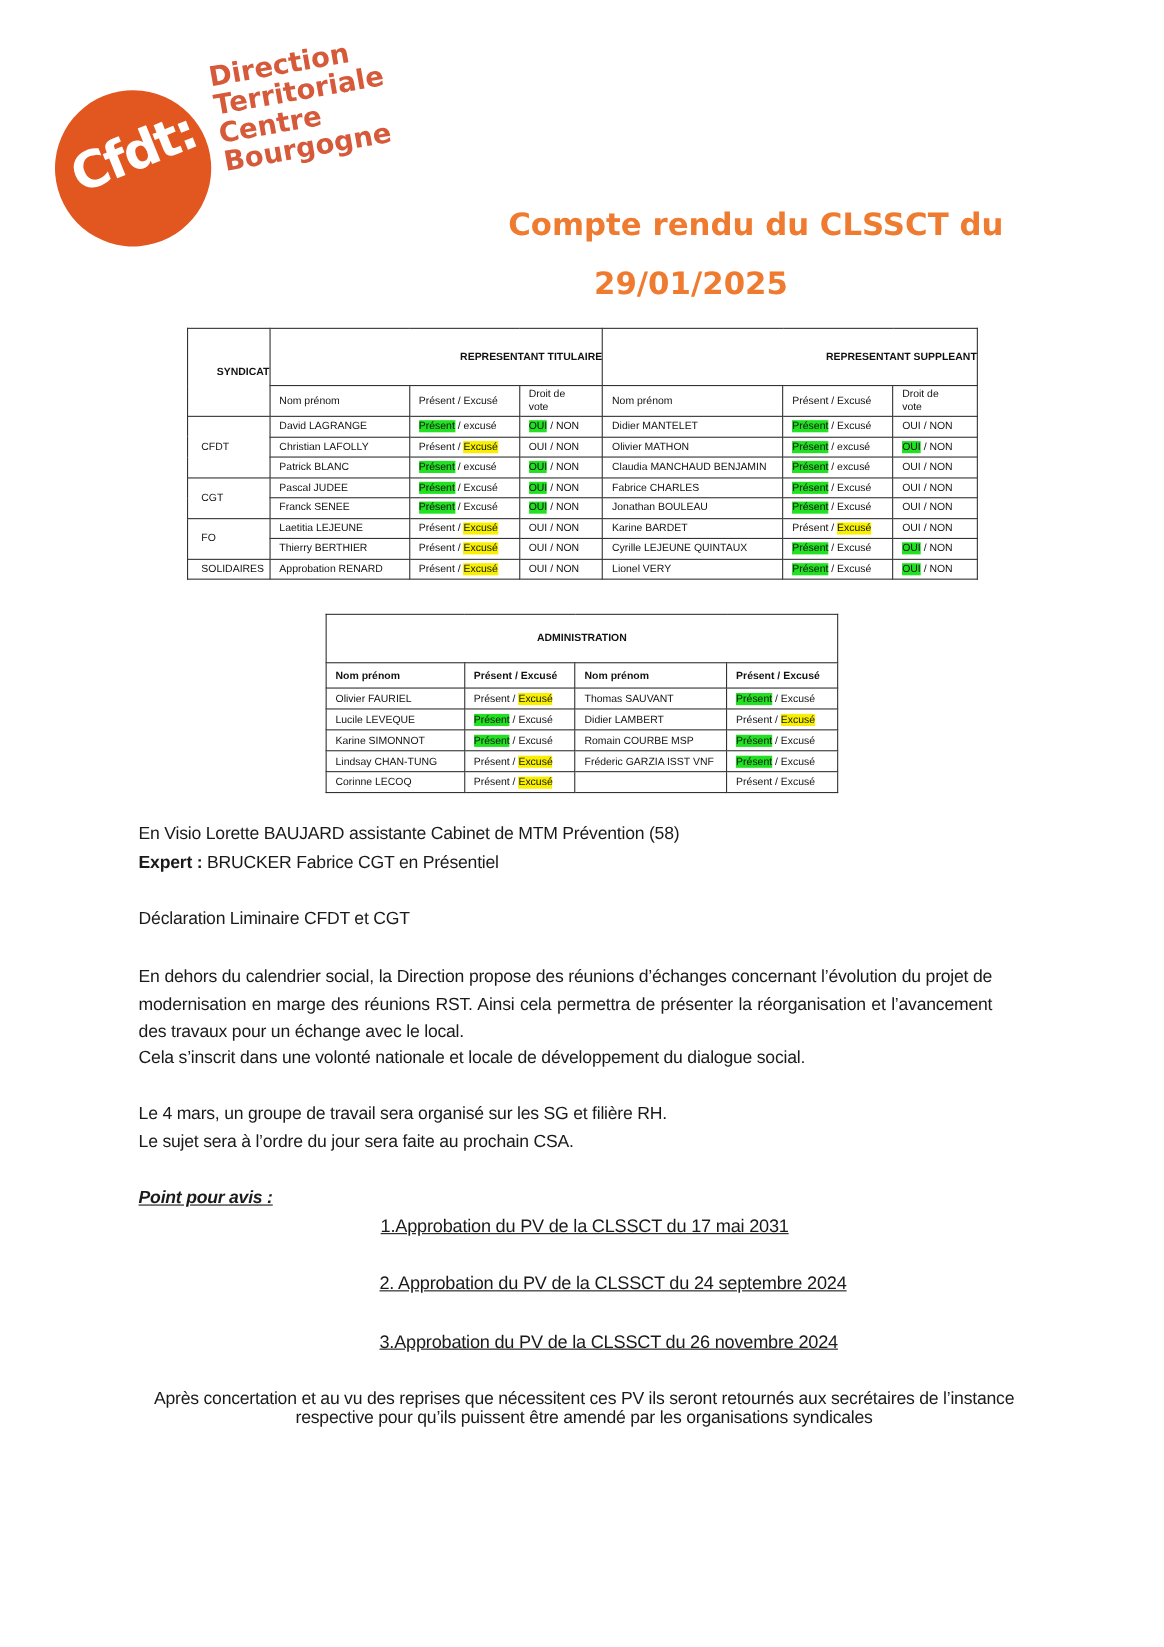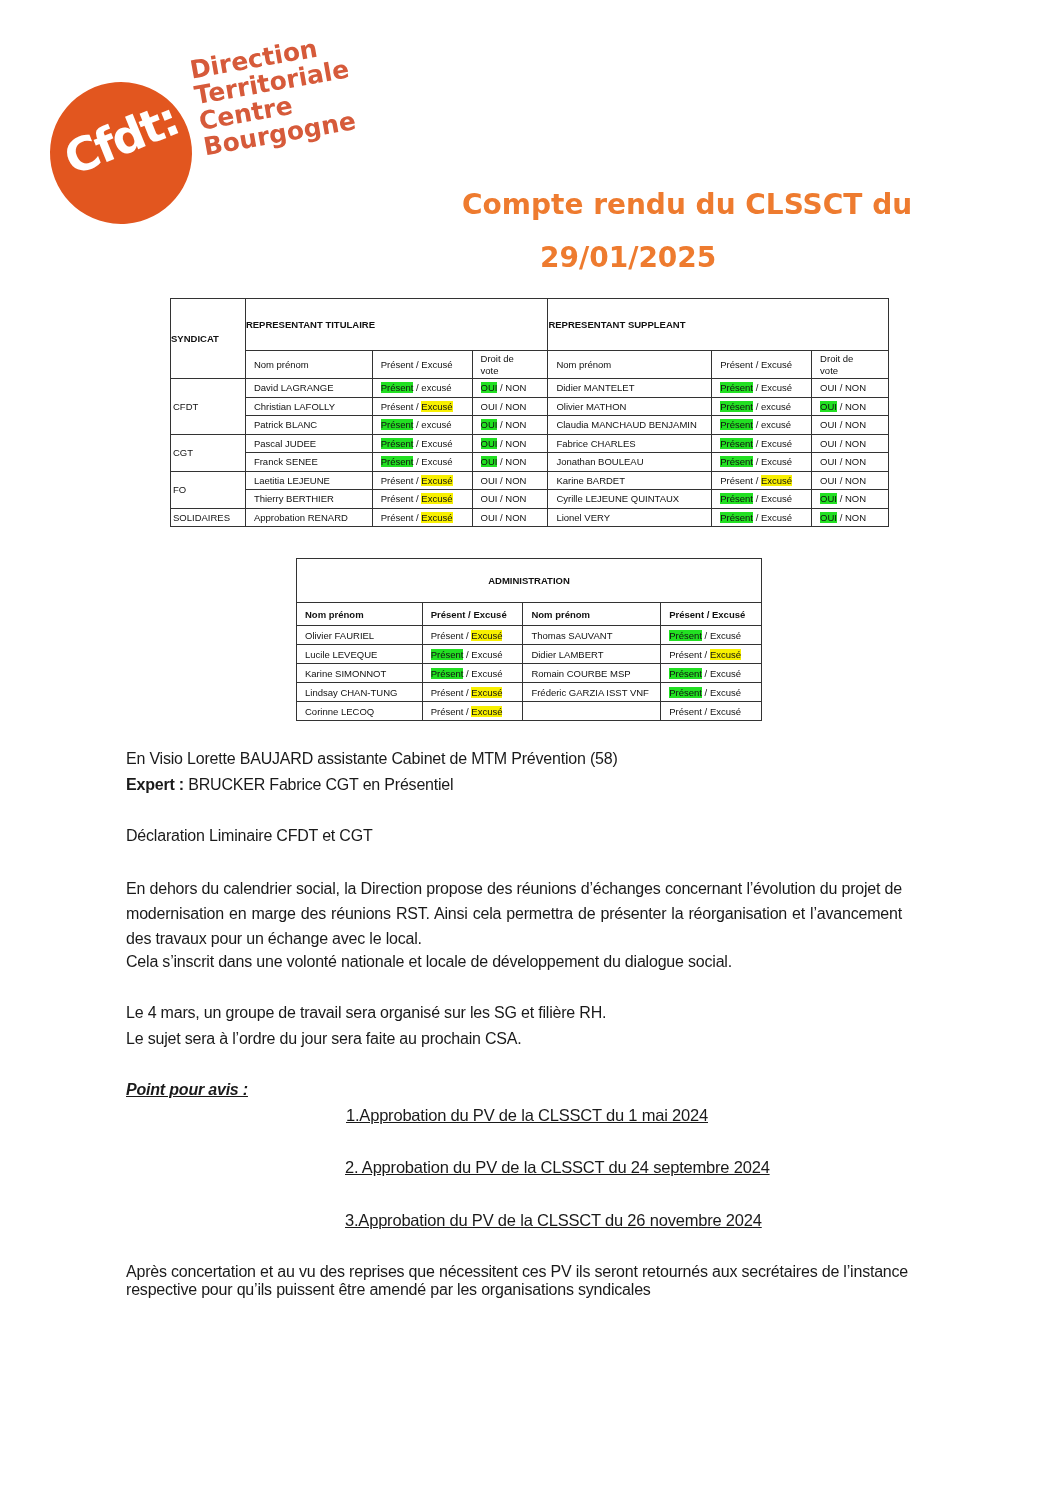--- a/index.html
+++ b/index.html
@@ -11,31 +11,31 @@
   #logo-text { left:188px; top:58px; width:200px; transform:rotate(-10deg); transform-origin:left top; font-family:"DejaVu Sans", sans-serif; font-weight:bold; font-size:25px; line-height:26px; color:#d65a3a; }
   #logo-text div { white-space:nowrap; }
   
   .title { font-family:"DejaVu Sans", sans-serif; font-weight:bold; color:#ee7b2f; font-size:28px; white-space:nowrap; }
   #title-1 { left:462px; top:188px; }
   #title-2 { left:540px; top:241px; }
   
   table { border-collapse:collapse; position:absolute; font-family:"Liberation Sans", sans-serif; font-size:9.5px; color:#111; }
   td, th { border:1px solid #333; padding:0 0 0 8px; text-align:left; font-weight:normal; white-space:nowrap; }
   #t1 { left:170px; top:298px; width:719px; border:1.5px solid #444; }
-  #t1 .hdr { text-align:left; font-weight:bold; padding:0; }
-  #t1 .syn { font-weight:normal; padding-left:2px; }
+  #t1 .hdr { text-align:right; font-weight:bold; padding:0; }
+  #t1 .syn { font-weight:normal; padding-left:12px; }
   #t1 tr.r { height:18.5px; }
   .hl-g { background:#22e022; }
   .hl-y { background:#f8f000; }
   #t2 { left:296px; top:558px; width:466px; border:1.5px solid #444; }
   #t2 .hdr { text-align:center; font-weight:bold; padding:16px;margin-left:20px; }
   #t2 .bh { font-weight:bold; }
   #t2 tr.r { height:19px; }
   
-  .p { font-family:"Liberation Sans", sans-serif; font-size:16px; color:#1a1a1a; white-space:nowrap; letter-spacing:-0.2px; }
+  .p { font-family:"Liberation Sans", sans-serif; font-size:16px; color:#1a1a1a; white-space:nowrap; letter-spacing:-0.2px;text-align:center; }
   .just { width:776px; white-space:normal; text-align:justify; line-height:25px; }
   .u { text-decoration:underline; }
   .bi { font-weight:bold; font-style:italic; text-decoration:underline; }
   .b { font-weight:bold; }
 </style>
 </head>
 <body>
 
 <div id="logo">
   <div id="logo-circle" class="abs"></div>
@@ -197,16 +197,16 @@
 </table>
 
 <div class="abs p" style="left:126px;top:750px">En Visio Lorette BAUJARD assistante Cabinet de MTM Prévention (58)</div>
 <div class="abs p" style="left:126px;top:776px"><span class="b">Expert :</span><span> BRUCKER Fabrice CGT en Présentiel</span></div>
 <div class="abs p" style="left:126px;top:827px">Déclaration Liminaire CFDT et CGT</div>
 <div class="abs p just" style="left:126px;top:876px">En dehors du calendrier social, la Direction propose des réunions d’échanges concernant l’évolution du projet de modernisation en marge des réunions RST. Ainsi cela permettra de présenter la réorganisation et l’avancement des travaux pour un échange avec le local.</div>
 <div class="abs p" style="left:126px;top:953px">Cela s’inscrit dans une volonté nationale et locale de développement du dialogue social.</div>
 <div class="abs p" style="left:126px;top:1004px">Le 4 mars, un groupe de travail sera organisé sur les SG et filière RH.</div>
 <div class="abs p" style="left:126px;top:1030px">Le sujet sera à l’ordre du jour sera faite au prochain CSA.</div>
 <div class="abs p bi" style="left:126px;top:1081px">Point pour avis :</div>
-<div class="abs p u" style="left:346px;top:1106px;font-size:16.5px">1.Approbation du PV de la CLSSCT du 1 mai 2024</div>
+<div class="abs p u" style="left:346px;top:1106px;font-size:16.5px">1.Approbation du PV de la CLSSCT du 17 mai 2031</div>
 <div class="abs p u" style="left:345px;top:1158px;font-size:16.5px">2. Approbation du PV de la CLSSCT du 24 septembre 2024</div>
 <div class="abs p u" style="left:345px;top:1211px;font-size:16.5px">3.Approbation du PV de la CLSSCT du 26 novembre 2024</div>
 <div class="abs p" style="left:126px;top:1263px;width:810px;white-space:normal;line-height:18px">Après concertation et au vu des reprises que nécessitent ces PV ils seront retournés aux secrétaires de l’instance respective pour qu’ils puissent être amendé par les organisations syndicales</div>
 
 </body></html>

